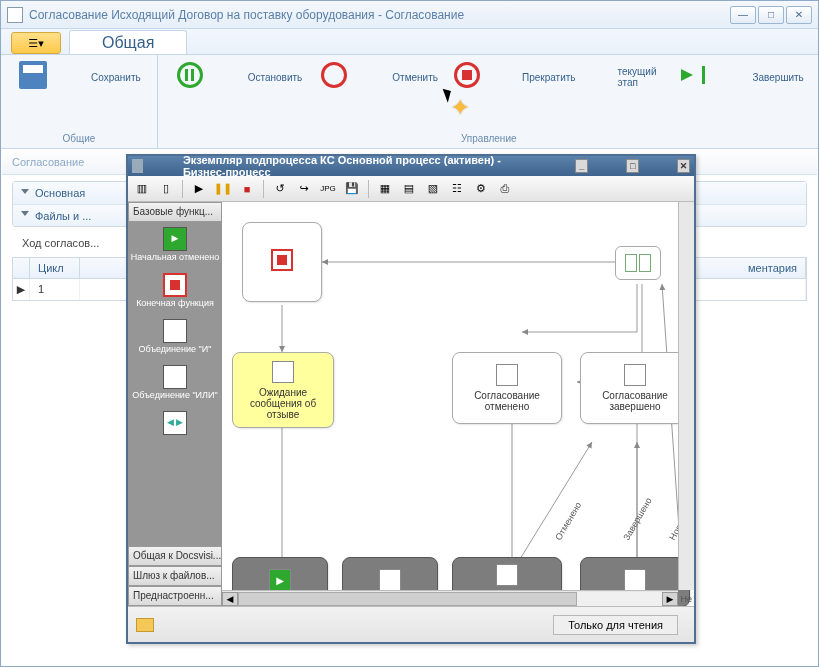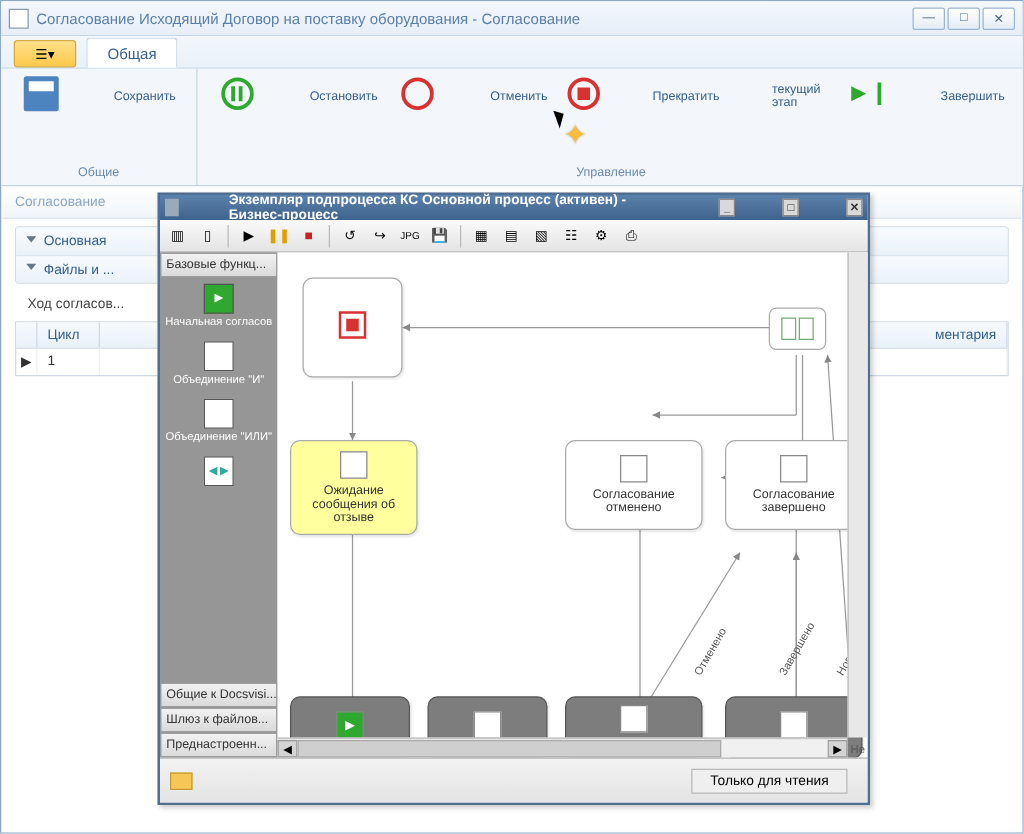--- a/index.html
+++ b/index.html
@@ -9,21 +9,21 @@
 .outer-window { position: absolute; inset: 0; background: #fdfdfe; border: 1px solid #8da9c6; }
 .outer-titlebar { height: 28px; background: linear-gradient(#f4f8fc,#e6eef8); border-bottom:1px solid #c3d6ea; display:flex; align-items:center; padding:0 6px; font-size:12px; color:#5a7fa8; }
 .outer-titlebar .doc-icon { width:16px; height:16px; margin-right:6px; background:#fff; border:1px solid #89a; display:inline-block; }
 .outer-titlebar .spacer { flex:1; }
 .win-btn { width:26px; height:18px; margin-left:2px; background:linear-gradient(#fff,#e3ecf5); border:1px solid #9bb6d3; border-radius:2px; display:flex; align-items:center; justify-content:center; font-size:10px; color:#4a6a8a; cursor:pointer; }
 
 
 .ribbon-wrap { background:#fbfcfd; }
 .ribbon-top { height:26px; display:flex; align-items:flex-end; border-bottom:1px solid #c3d6ea; background:linear-gradient(#f2f7fc,#e9f1fa); }
 .qat { width:50px; height:22px; margin:2px 4px 0 10px; background:linear-gradient(#ffe08a,#ffc94a); border:1px solid #d6a93c; border-radius:3px; display:flex; align-items:center; justify-content:center; font-size:11px; }
-.ribbon-tab { height:24px; padding:0 16px; background:#fff; border:1px solid #c3d6ea; border-bottom:none; border-radius:3px 3px 0 0; font-size:12px; color:#355f8b; display:flex; align-items:center; margin-left:4px; }
+.ribbon-tab { height:24px; padding:0 32px; background:#fff; border:1px solid #c3d6ea; border-bottom:none; border-radius:3px 3px 0 0; font-size:16px; color:#355f8b; display:flex; align-items:center; margin-left:4px; }
 .ribbon-body { height:94px; background:#f3f7fc; border-bottom:1px solid #c3d6ea; display:flex; }
 .ribbon-group { border-right:1px solid #c3d6ea; padding:4px 8px; display:flex; flex-direction:column; align-items:center; }
 .ribbon-items { display:flex; }
 .ribbon-item { display:flex; align-items:center; padding:0 8px; font-size:10px; color:#355f8b; cursor:pointer;gap:42px; }
 .ribbon-item .ico { width:32px; height:32px; margin-bottom:4px; display:flex; align-items:center; justify-content:center; }
 .ribbon-group-label { font-size:10px; color:#6a8bae; margin-top:auto; }
 
 
 .ico-save { width:28px; height:28px; background:#4d83be; border-radius:2px; position:relative; }
 .ico-save::after { content:""; position:absolute; top:4px; left:4px; right:4px; height:8px; background:#fff; }
@@ -223,38 +223,44 @@
     <div class="tb-btn">⚙</div>
     <div class="tb-btn">⎙</div>
   </div>
 
   <div class="inner-body">
     <div class="palette">
       <div class="palette-hdr">Базовые функц...</div>
       <div class="palette-items">
         <div class="pal-item">
           <div class="pi" style="background:#2fa82f;color:#fff;">▶</div>
-          <span>Начальная согласов</span>
+          <span>Начальная отменено</span>
+        </div>
+        <div class="pal-item">
+          <div class="pi" style="border:2px solid #d93030;">
+              <span style="width:10px;height:10px;background:#d93030;display:block;"></span>
+            </div>
+          <span>Конечная функция</span>
         </div>
         <div class="pal-item">
           <div class="pi">&amp;</div>
           <span>Объединение "И"</span>
         </div>
         <div class="pal-item">
           <div class="pi">OR</div>
           <span>Объединение "ИЛИ"</span>
         </div>
         <div class="pal-item">
           <div class="pi" style="display:flex;gap:2px;">
               <span style="font-size:9px;color:#3a9;">◀</span>
               <span style="font-size:9px;color:#3a9;">▶</span>
             </div>
         </div>
       </div>
-      <div class="palette-hdr">Общие к Docsvisi...</div>
+      <div class="palette-hdr">Общая к Docsvisi...</div>
       <div class="palette-hdr">Шлюз к файлов...</div>
       <div class="palette-hdr">Преднастроенн...</div>
     </div>
 
     <div class="canvas-wrap">
       <div class="canvas">
         <svg class="conn">
           <defs>
               <marker id="ah" markerWidth="8" markerHeight="8" refX="6" refY="3" orient="auto">
                 <path d="M0,0 L6,3 L0,6 Z" fill="#888"></path>

